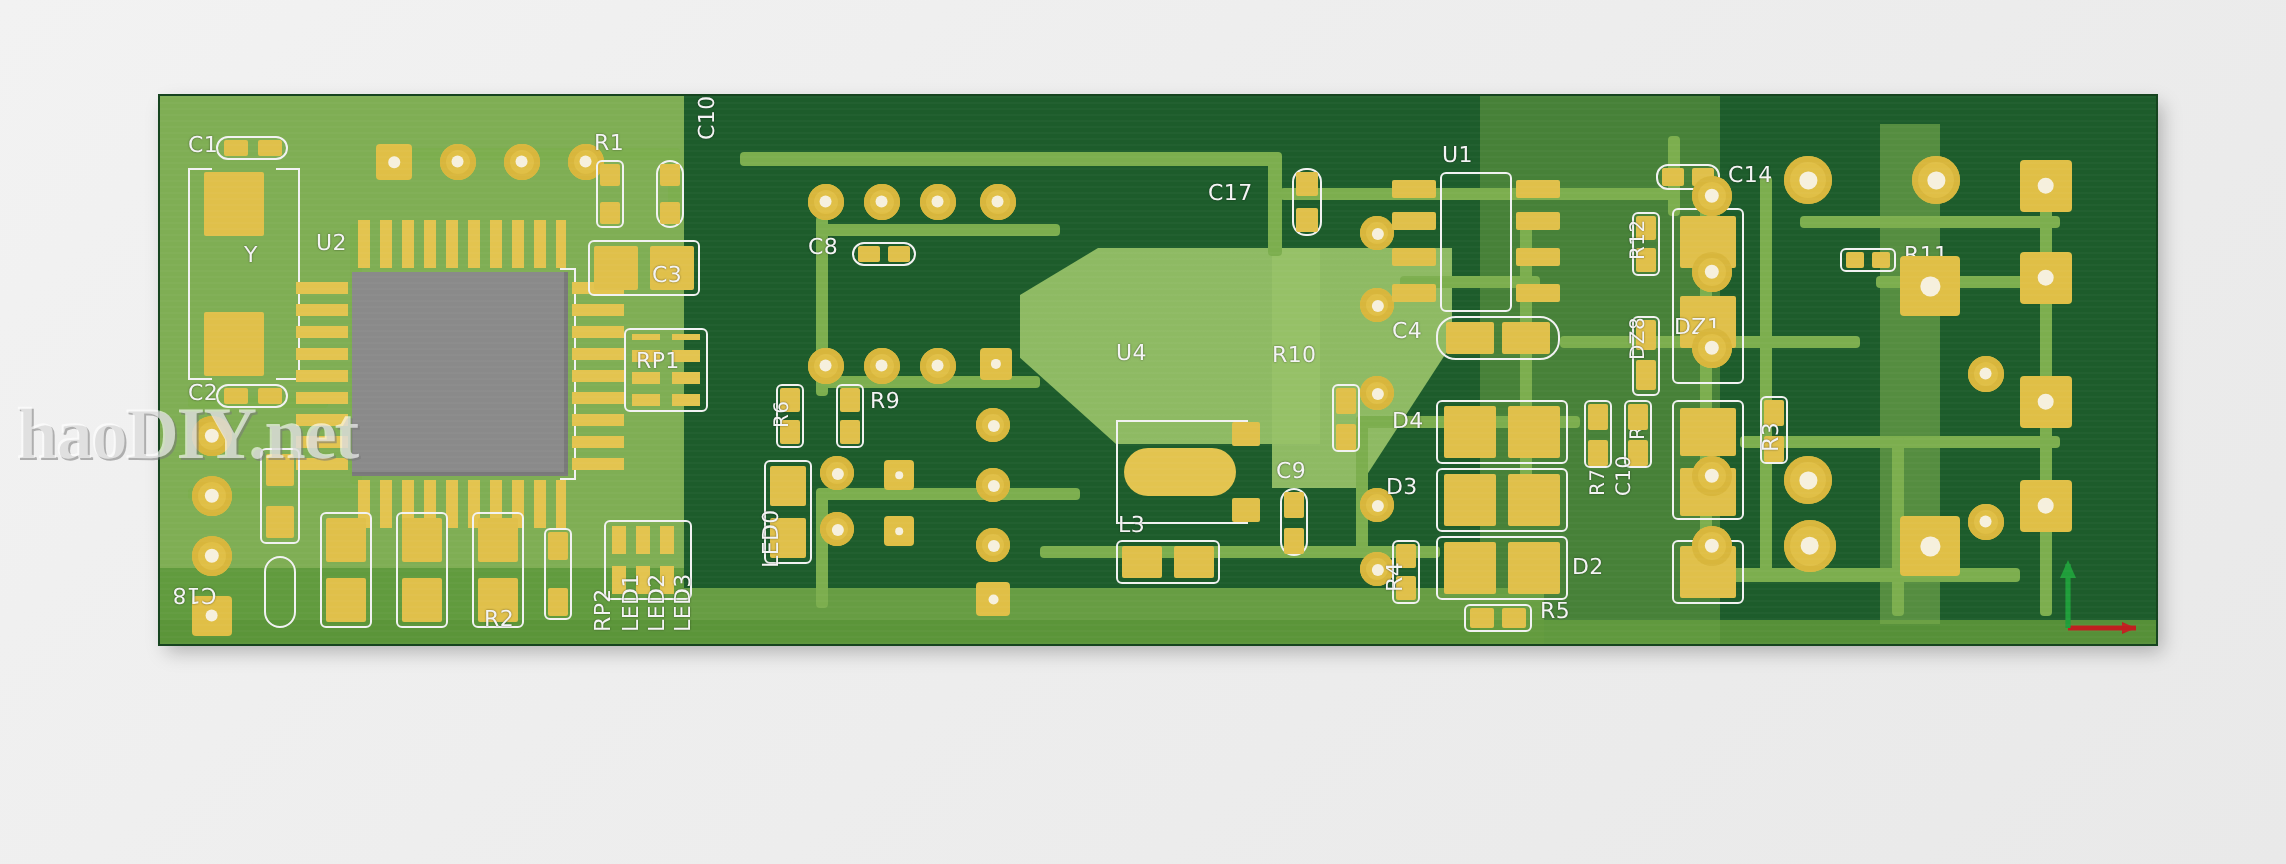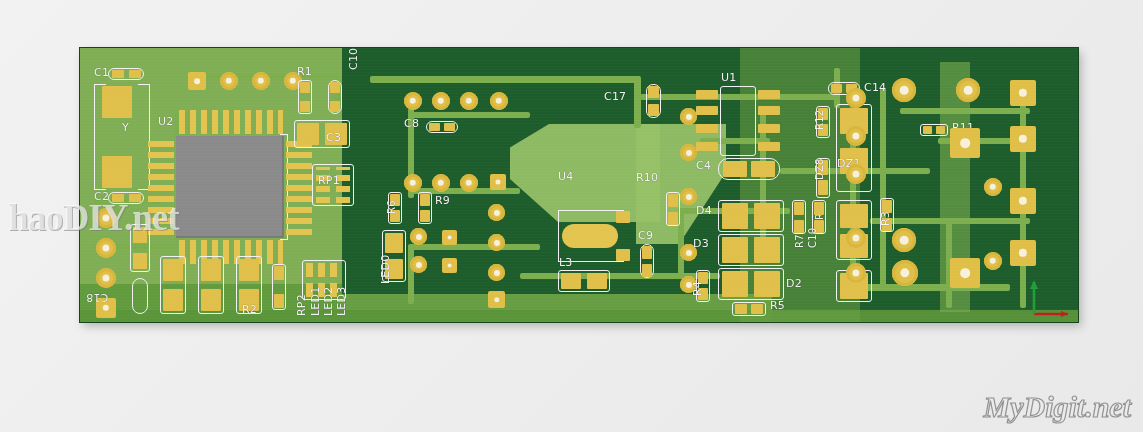--- a/index.html
+++ b/index.html
@@ -408,16 +408,15 @@
       <polygon points="6,4 2,13 10,13" fill="#1f9e3a"></polygon>
     </svg>
 
   </div>
 
   <div id="wm-left">
     <span>haoDIY.net</span>
   </div>
 
   <div id="wm-br">
-    <span class="en">MyDigit.net</span>
   </div>
 
 </div>
 
 </body></html>

